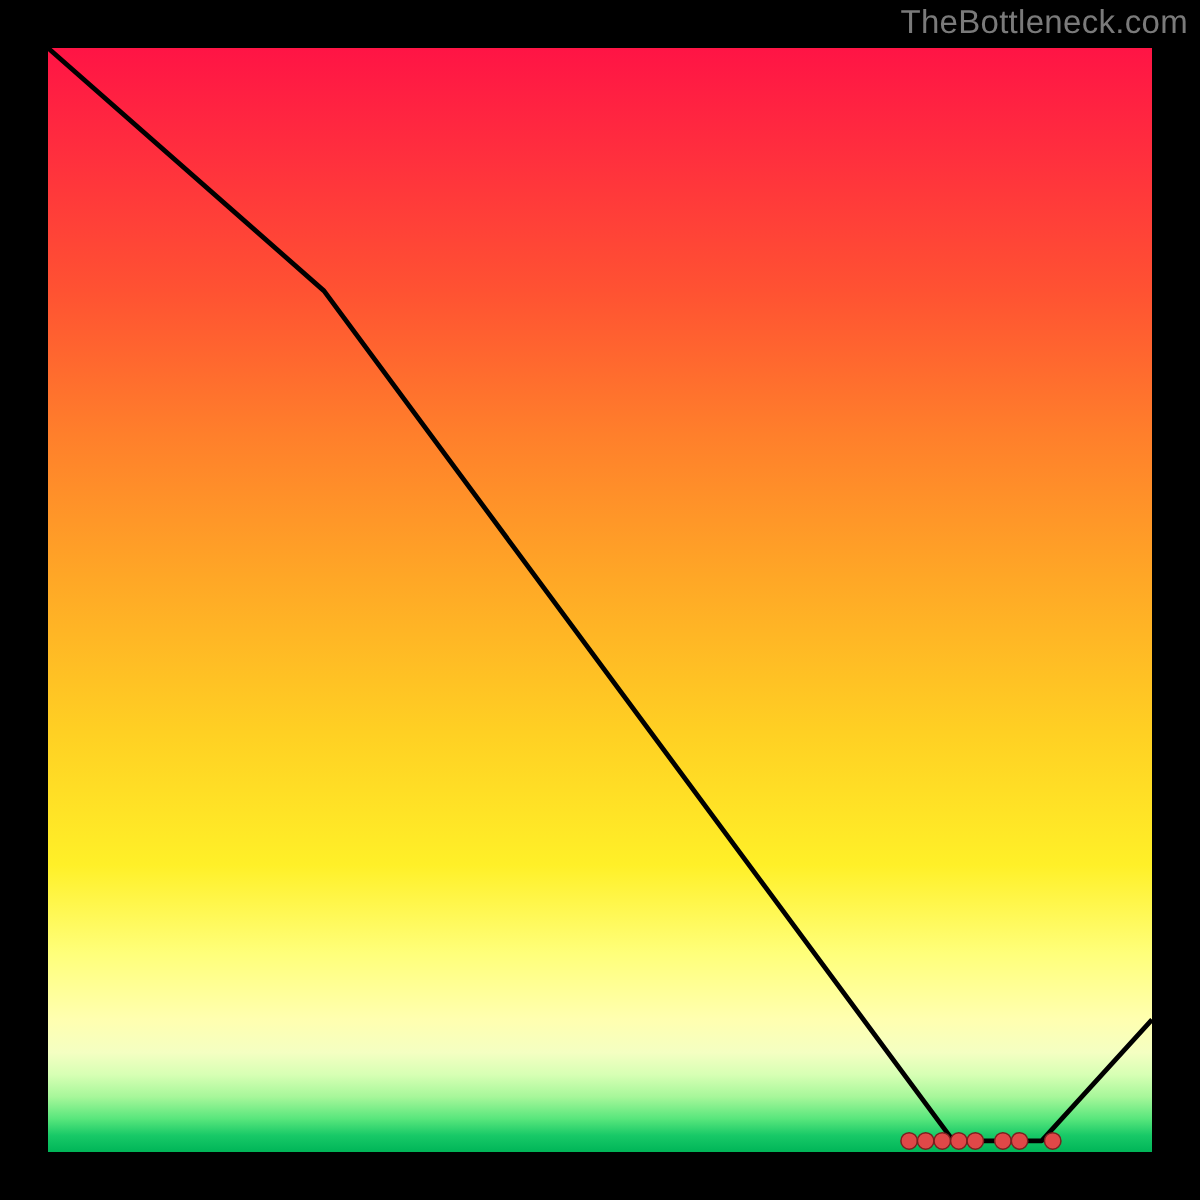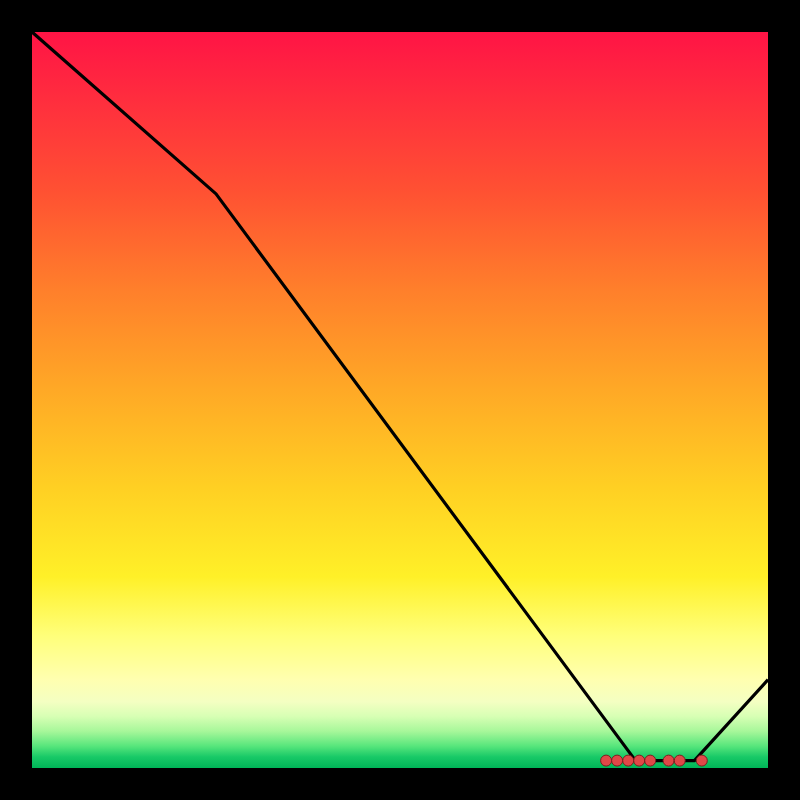--- a/index.html
+++ b/index.html
@@ -60,20 +60,21 @@
     width: 736px;
     height: 736px;
     overflow: visible;
   }
 </style>
 </head>
 <body>
 
 <div class="frame">
 
+  <div class="attribution">TheBottleneck.com</div>
 
   <div class="plot">
     <svg viewBox="0 0 736 736">
       <g>
         <path fill="none" stroke="#000000" stroke-width="3.2" stroke-linejoin="round" d="M0.0 0.0 L184.0 161.9 L603.5 728.6 L662.4 728.6 L736.0 647.7"></path>
       </g>
       <g>
           <circle cx="574.1" cy="728.6" r="5.5" fill="#e04848" stroke="#7a1f1f" stroke-width="1"></circle>
           <circle cx="585.1" cy="728.6" r="5.5" fill="#e04848" stroke="#7a1f1f" stroke-width="1"></circle>
           <circle cx="596.2" cy="728.6" r="5.5" fill="#e04848" stroke="#7a1f1f" stroke-width="1"></circle>

